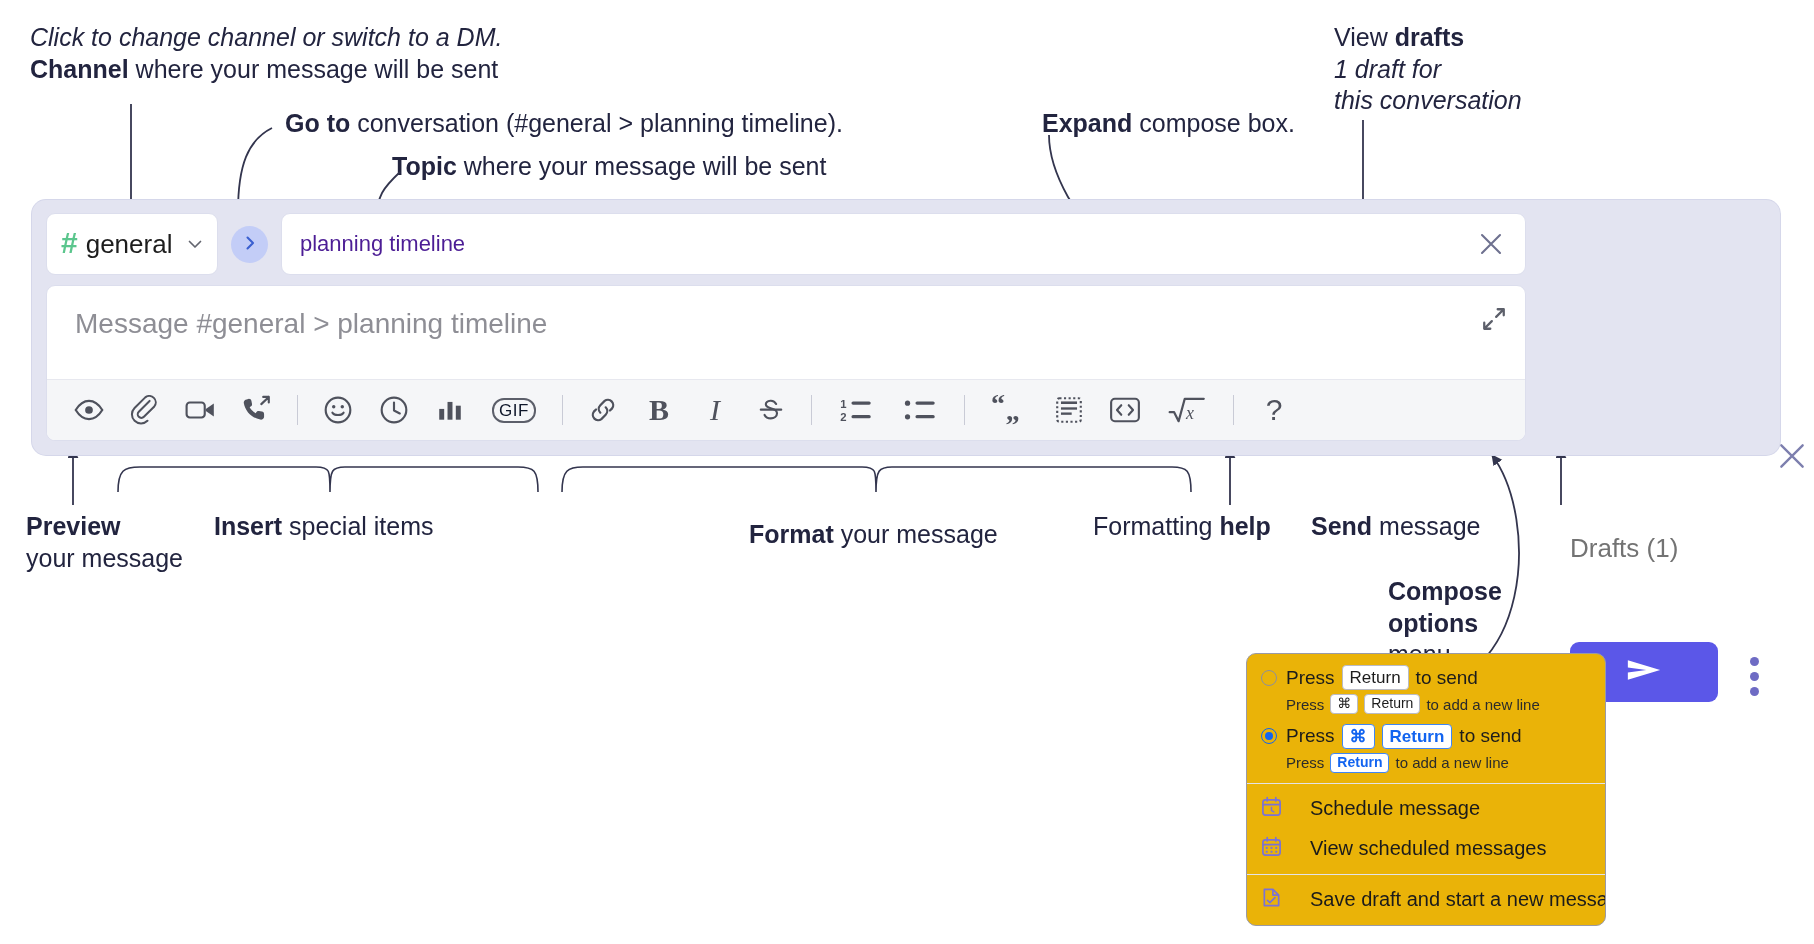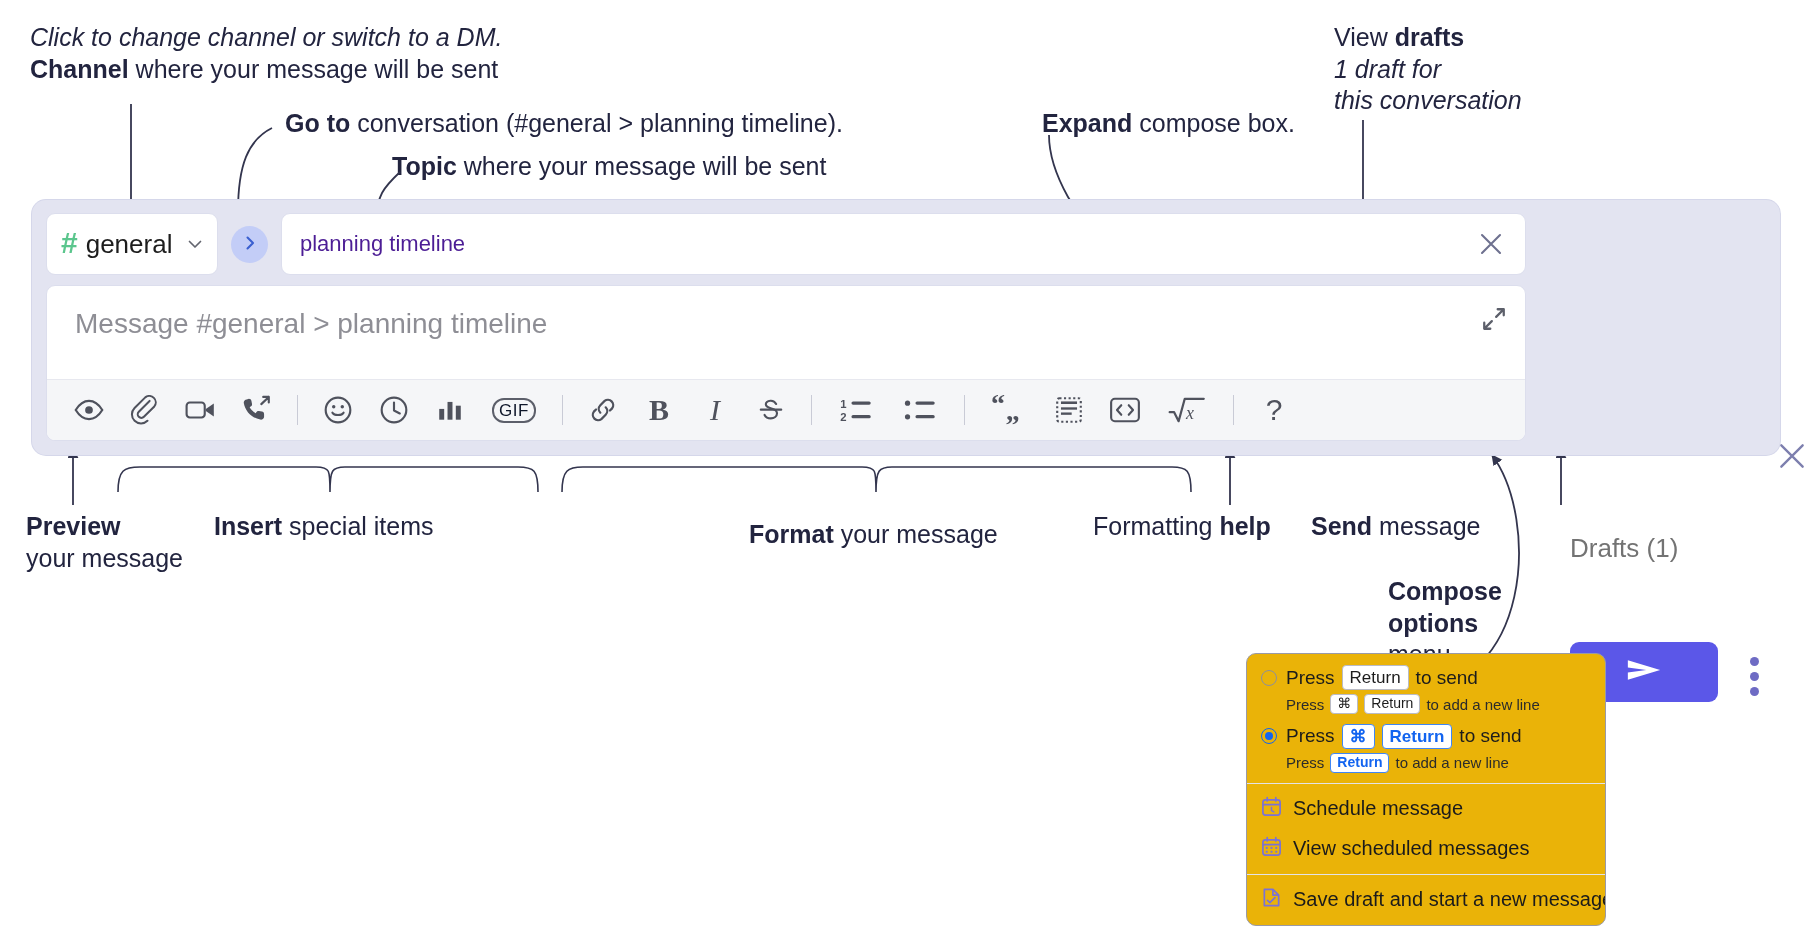--- a/index.html
+++ b/index.html
@@ -123,21 +123,21 @@
   .opt-sub{font-size:15px;color:#2b2b2b;display:flex;align-items:center;gap:6px;white-space:nowrap;
            padding:2px 14px 2px 39px;}
   .key{
     border:1px solid #b9bbc5;border-radius:4px;padding:1px 7px;font-size:17px;color:#1c1c1c;
     line-height:1.25;background:#fff;display:inline-block;
   }
   .key.sm{font-size:14px;padding:0px 6px;}
   .key.blue{border-color:#3f86f5;color:#1264f0;font-weight:bold;}
   .key.blue.sm{font-weight:bold;}
   .menu-div{height:1px;background:#e3e3e8;}
-  .menu-item{display:flex;align-items:center;gap:11px;padding:7px 14px;cursor:pointer;font-size:20px;color:#1b1b1b;white-space:nowrap;}
+  .menu-item{display:flex;align-items:center;gap:28px;padding:7px 14px;cursor:pointer;font-size:20px;color:#1b1b1b;white-space:nowrap;}
   .menu-item svg{flex:0 0 auto;}
 </style>
 </head>
 <body>
 
 <div class="anno" style="left:30px;top:22px;">
   <div><i>Click to change channel or switch to a DM.</i></div>
   <div><b>Channel</b><span> where your message will be sent</span></div>
 </div>
 

